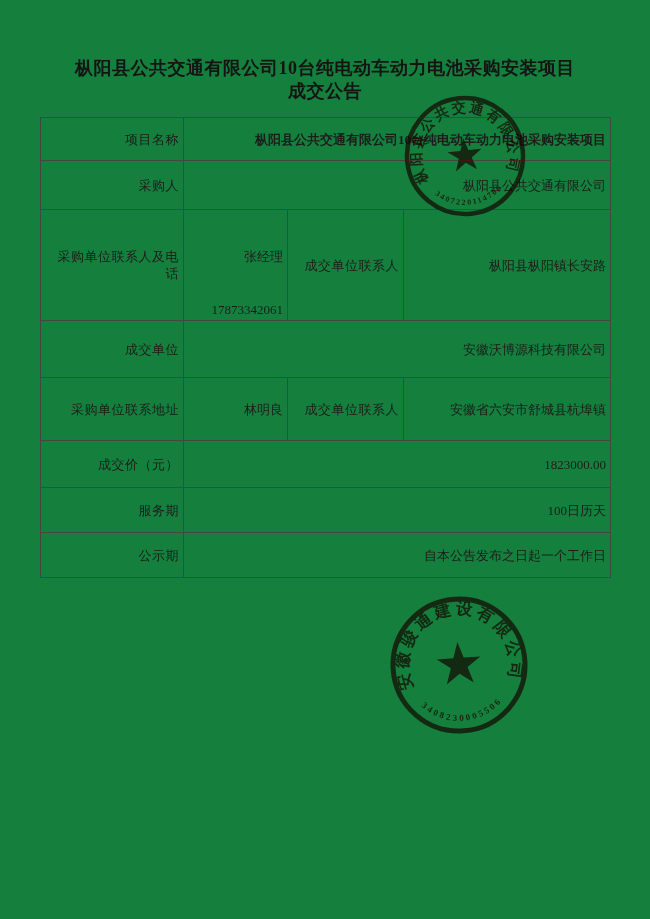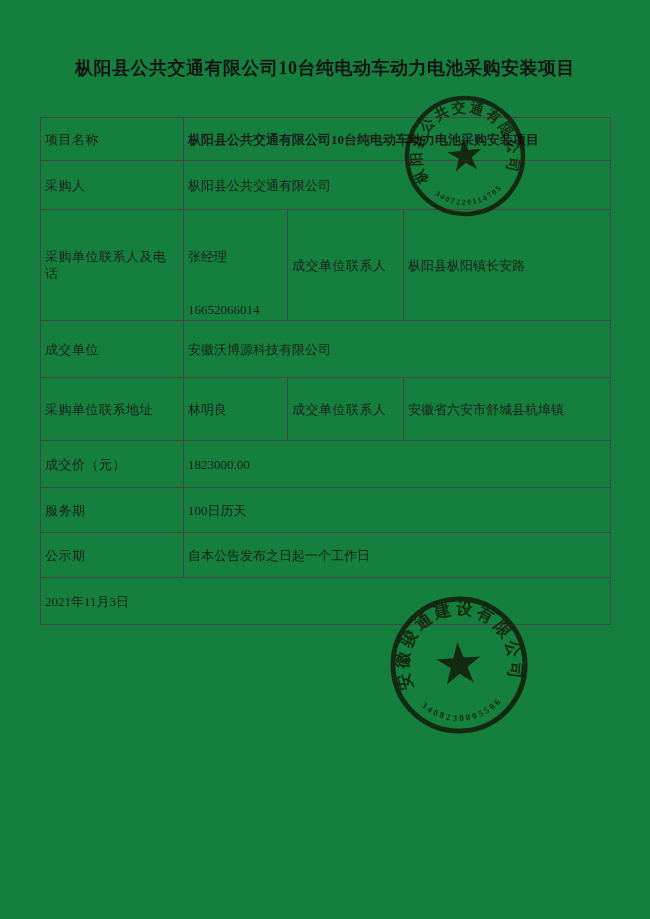--- a/index.html
+++ b/index.html
@@ -29,21 +29,21 @@
     position: absolute;
     left: 40px;
     top: 117px;
     width: 570px;
     border-collapse: collapse;
     table-layout: fixed;
     font-size: 13px;
   }
   .doc-table td {
     border: 1px solid #454545;
-    text-align: left;
+    text-align: right;
     vertical-align: middle;
     padding: 2px 4px;
     color: #1c1c1c;
     line-height: 17px;
   }
   .doc-table td.lbl { letter-spacing: 0.5px; }
   .doc-table tr.r1 td.val { font-weight: 600; }
   .phone-cell div { line-height: 17px; margin-top: 36px; }
   .stamp {
     position: absolute;
@@ -57,20 +57,21 @@
     font-weight: 700;
   }
 </style>
 </head>
 <body>
 
 <div class="page">
 
   <div class="doc-title">
     <div>枞阳县公共交通有限公司10台纯电动车动力电池采购安装项目</div>
+    <div>成交公告</div>
   </div>
 
   <table class="doc-table">
     <colgroup>
       <col style="width:143px">
         <col style="width:104px">
         <col style="width:116px">
         <col style="width:207px">
     </colgroup>
     <tbody>
@@ -79,21 +80,21 @@
       <td class="val" colspan="3">枞阳县公共交通有限公司10台纯电动车动力电池采购安装项目</td>
     </tr>
     <tr class="r2" style="height:49px">
       <td class="lbl">采购人</td>
       <td class="val" colspan="3">枞阳县公共交通有限公司</td>
     </tr>
     <tr class="r3" style="height:53px">
       <td class="lbl">采购单位联系人及电话</td>
       <td class="val phone-cell">
         <div>张经理</div>
-        <div>16652066014</div>
+        <div>17873342061</div>
       </td>
       <td class="lbl">成交单位联系人</td>
       <td class="val">枞阳县枞阳镇长安路</td>
     </tr>
     <tr class="r5" style="height:57px">
       <td class="lbl">成交单位</td>
       <td class="val" colspan="3">安徽沃博源科技有限公司</td>
     </tr>
     <tr class="r6" style="height:63px">
       <td class="lbl">采购单位联系地址</td>
@@ -105,23 +106,20 @@
       <td class="lbl">成交价（元）</td>
       <td class="val" colspan="3">1823000.00</td>
     </tr>
     <tr class="r8" style="height:45px">
       <td class="lbl">服务期</td>
       <td class="val" colspan="3">100日历天</td>
     </tr>
     <tr class="r9" style="height:45px">
       <td class="lbl">公示期</td>
       <td class="val" colspan="3">自本公告发布之日起一个工作日</td>
-    </tr>
-    <tr class="r10" style="height:47px">
-      <td class="val" colspan="4">2021年11月3日</td>
     </tr>
   </tbody>
     </table>
 
   <svg class="stamp" style="left:400px; top:91px;" width="130" height="130" viewBox="-65 -65 130 130">
     <defs>
       <path id="tp-co" d="M -41.36 15.05 A 44 44 0 1 1 41.36 15.05" fill="none"></path>
       <path id="tp-no" d="M -42.43 24.5 A 49 49 0 0 0 42.43 24.5" fill="none"></path>
     </defs>
     <g transform="rotate(-6)">

